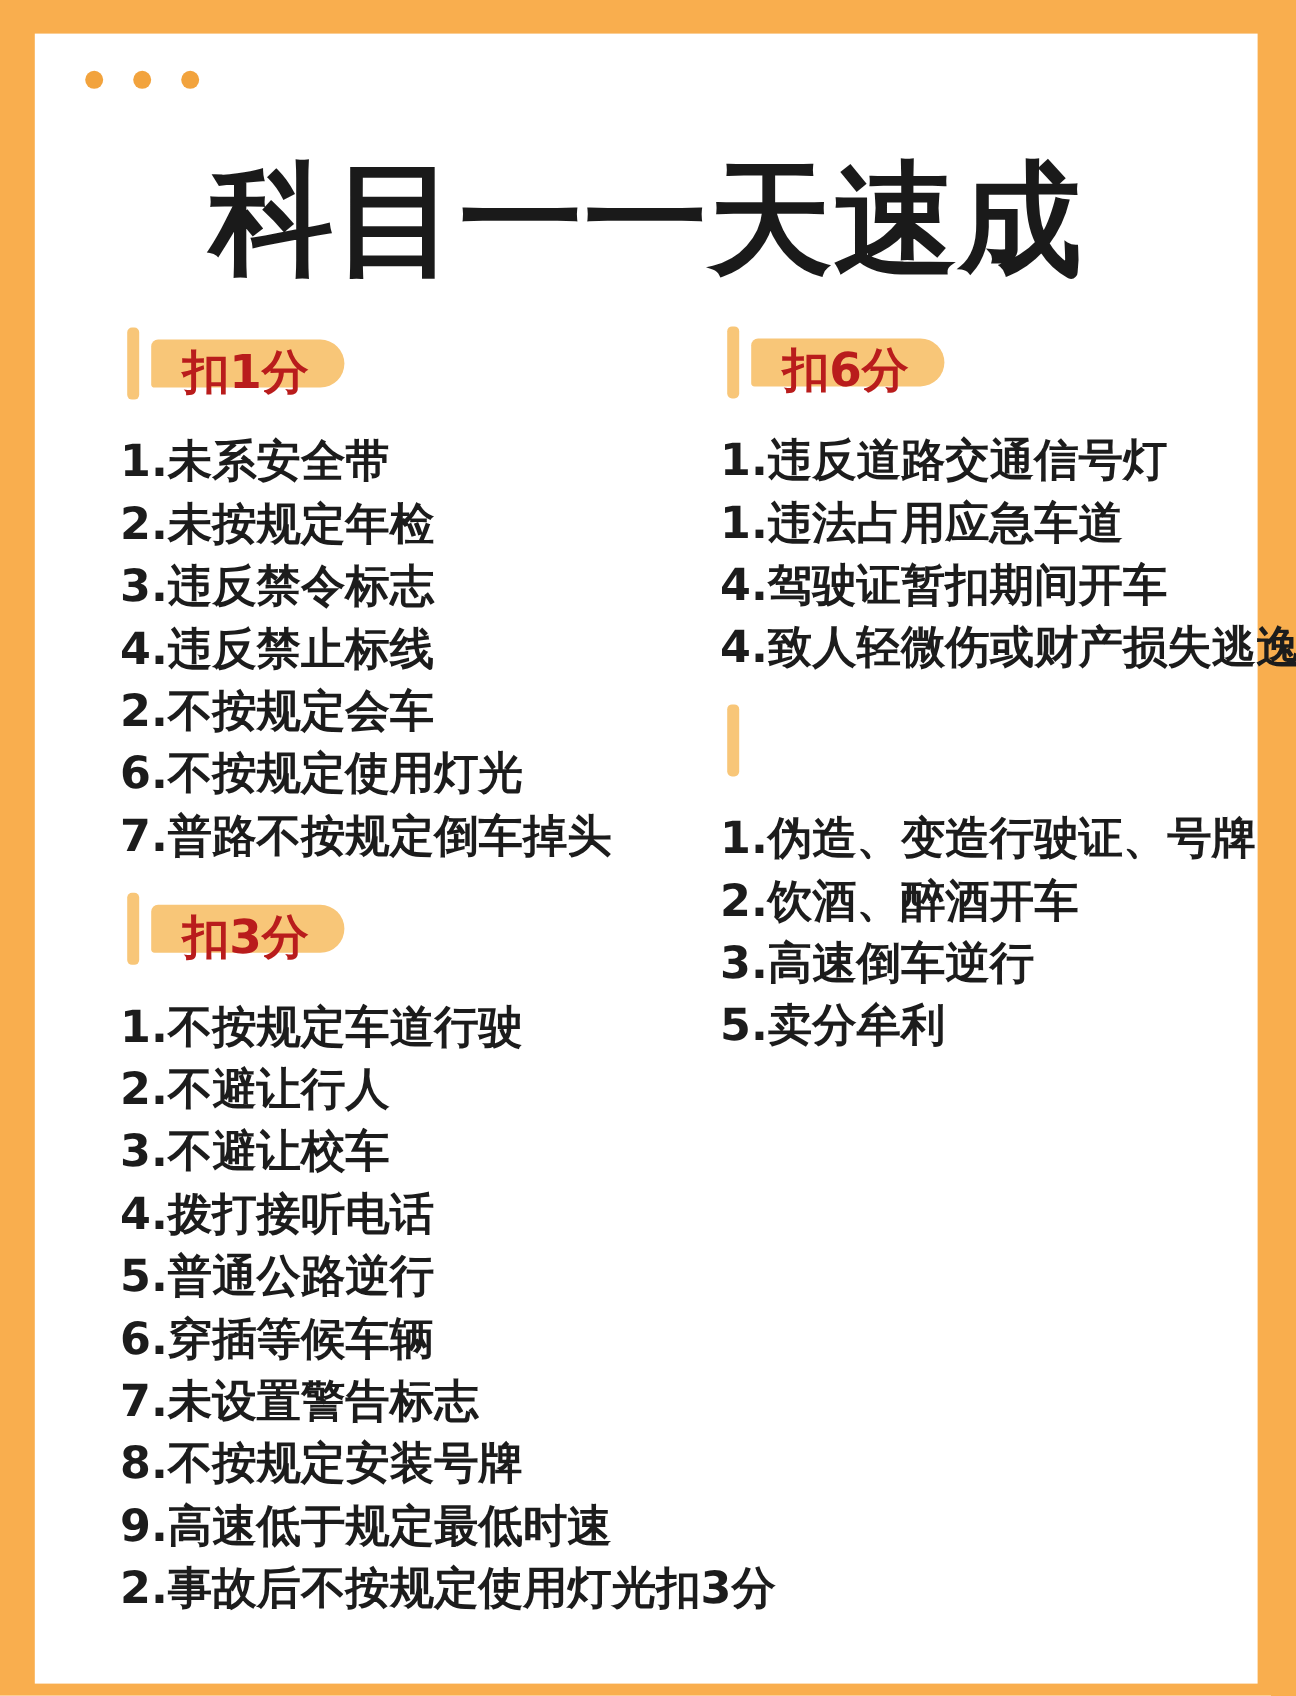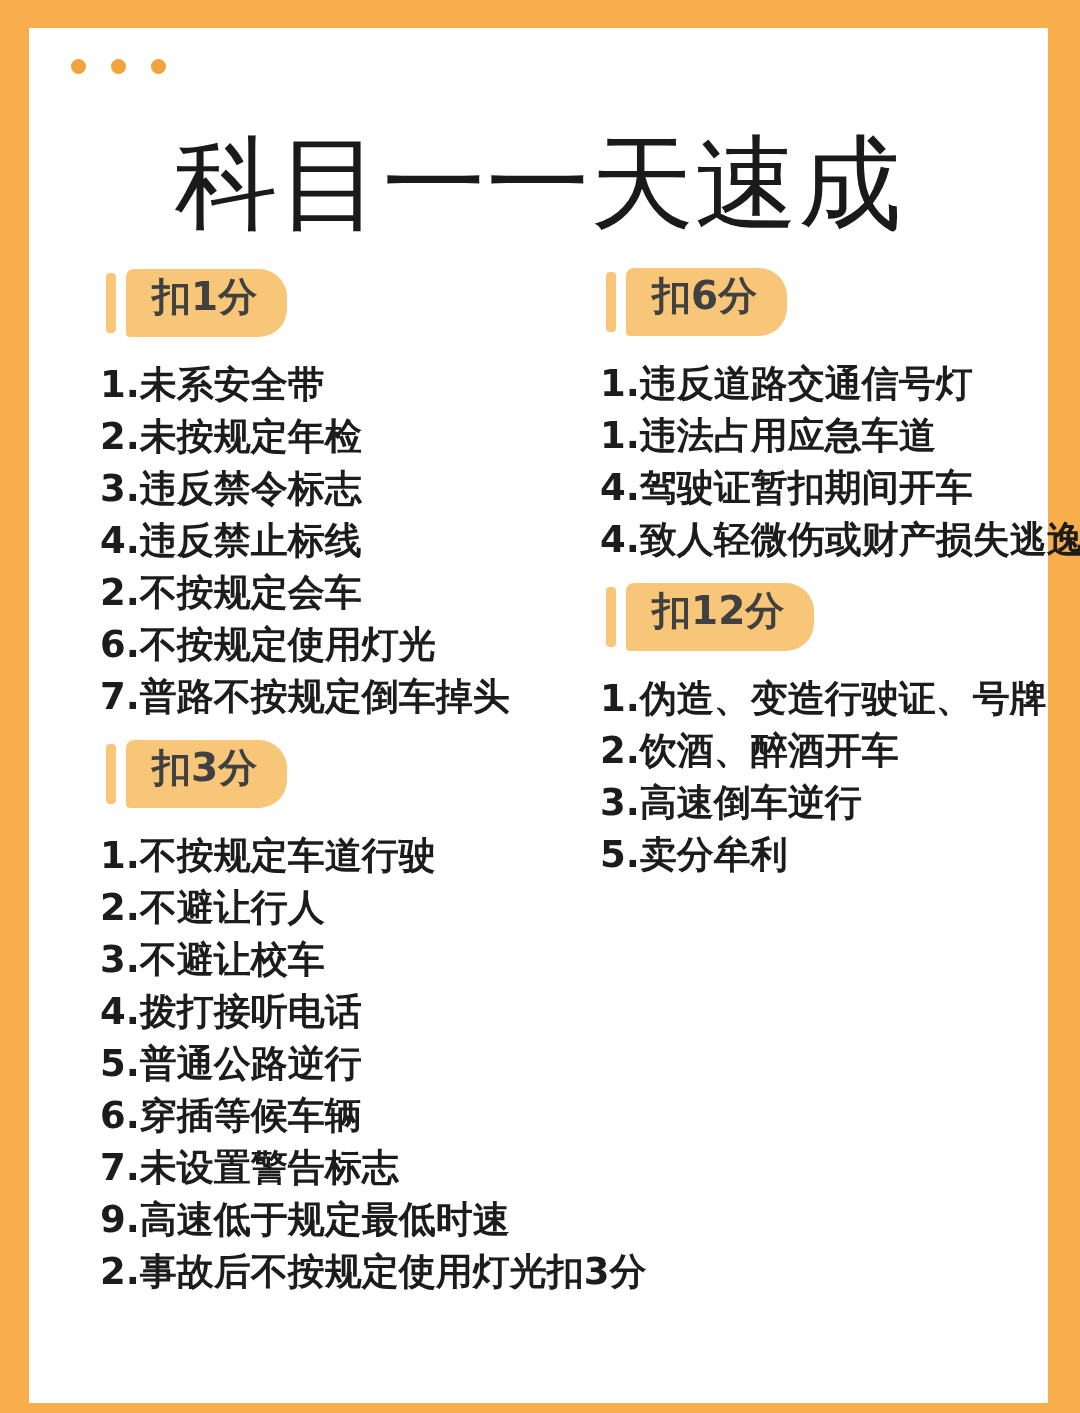--- a/index.html
+++ b/index.html
@@ -26,21 +26,21 @@
     border-radius: 50%;
     background: #F2A33D;
   }
   .title {
     position: absolute;
     top: 104px; left: 0; right: 0;
     margin: 0;
     text-align: center;
     font-size: 103px;
     line-height: 1;
-    font-weight: 400;
+    font-weight: 700;
     letter-spacing: 1px;
     color: #1A1A1A;
     white-space: nowrap;
   }
   .column {
     position: absolute;
     width: 470px;
   }
   .column-left  { left: 71px;  top: 245px; }
   .column-right { left: 571px; top: 244px; width: 460px; }
@@ -54,27 +54,27 @@
   }
   .badge-bar {
     flex: none;
     width: 10px; height: 60px;
     border-radius: 4px;
     background: #F8C678;
     margin-right: 10px;
   }
   .badge-pill {
     background: #F8C678;
-    height: 68px;
+    height: 40px;
     line-height: 56px;
     padding: 0 30px 0 26px;
     border-radius: 8px 28px 28px 4px;
     font-size: 39px;
     font-weight: 800;
-    color: #404040;
+    color: #b91c1c;
     white-space: nowrap;
   }
   .items {
     list-style: none;
     margin: 0; padding: 0;
     font-size: 37px;
     font-weight: 700;
     color: #1C1C1C;
   }
   .items li {
@@ -119,20 +119,21 @@
         <span class="badge-pill">扣3分</span>
       </div>
       <ul class="items">
         <li>1.不按规定车道行驶</li>
         <li>2.不避让行人</li>
         <li>3.不避让校车</li>
         <li>4.拨打接听电话</li>
         <li>5.普通公路逆行</li>
         <li>6.穿插等候车辆</li>
         <li>7.未设置警告标志</li>
+        <li>8.不按规定安装号牌</li>
         <li>9.高速低于规定最低时速</li>
         <li>2.事故后不按规定使用灯光扣3分</li>
       </ul>
     </div>
 
   </div>
 
   <div class="column column-right">
 
     <div class="section">
@@ -145,21 +146,20 @@
         <li>1.违法占用应急车道</li>
         <li>4.驾驶证暂扣期间开车</li>
         <li>4.致人轻微伤或财产损失逃逸</li>
       </ul>
     </div>
 
 
     <div class="section">
       <div class="badge-row">
         <span class="badge-bar"></span>
-        <span class="badge-pill">扣12分</span>
       </div>
       <ul class="items">
         <li>1.伪造、变造行驶证、号牌</li>
         <li>2.饮酒、醉酒开车</li>
         <li>3.高速倒车逆行</li>
         <li>5.卖分牟利</li>
       </ul>
     </div>
 
   </div>

